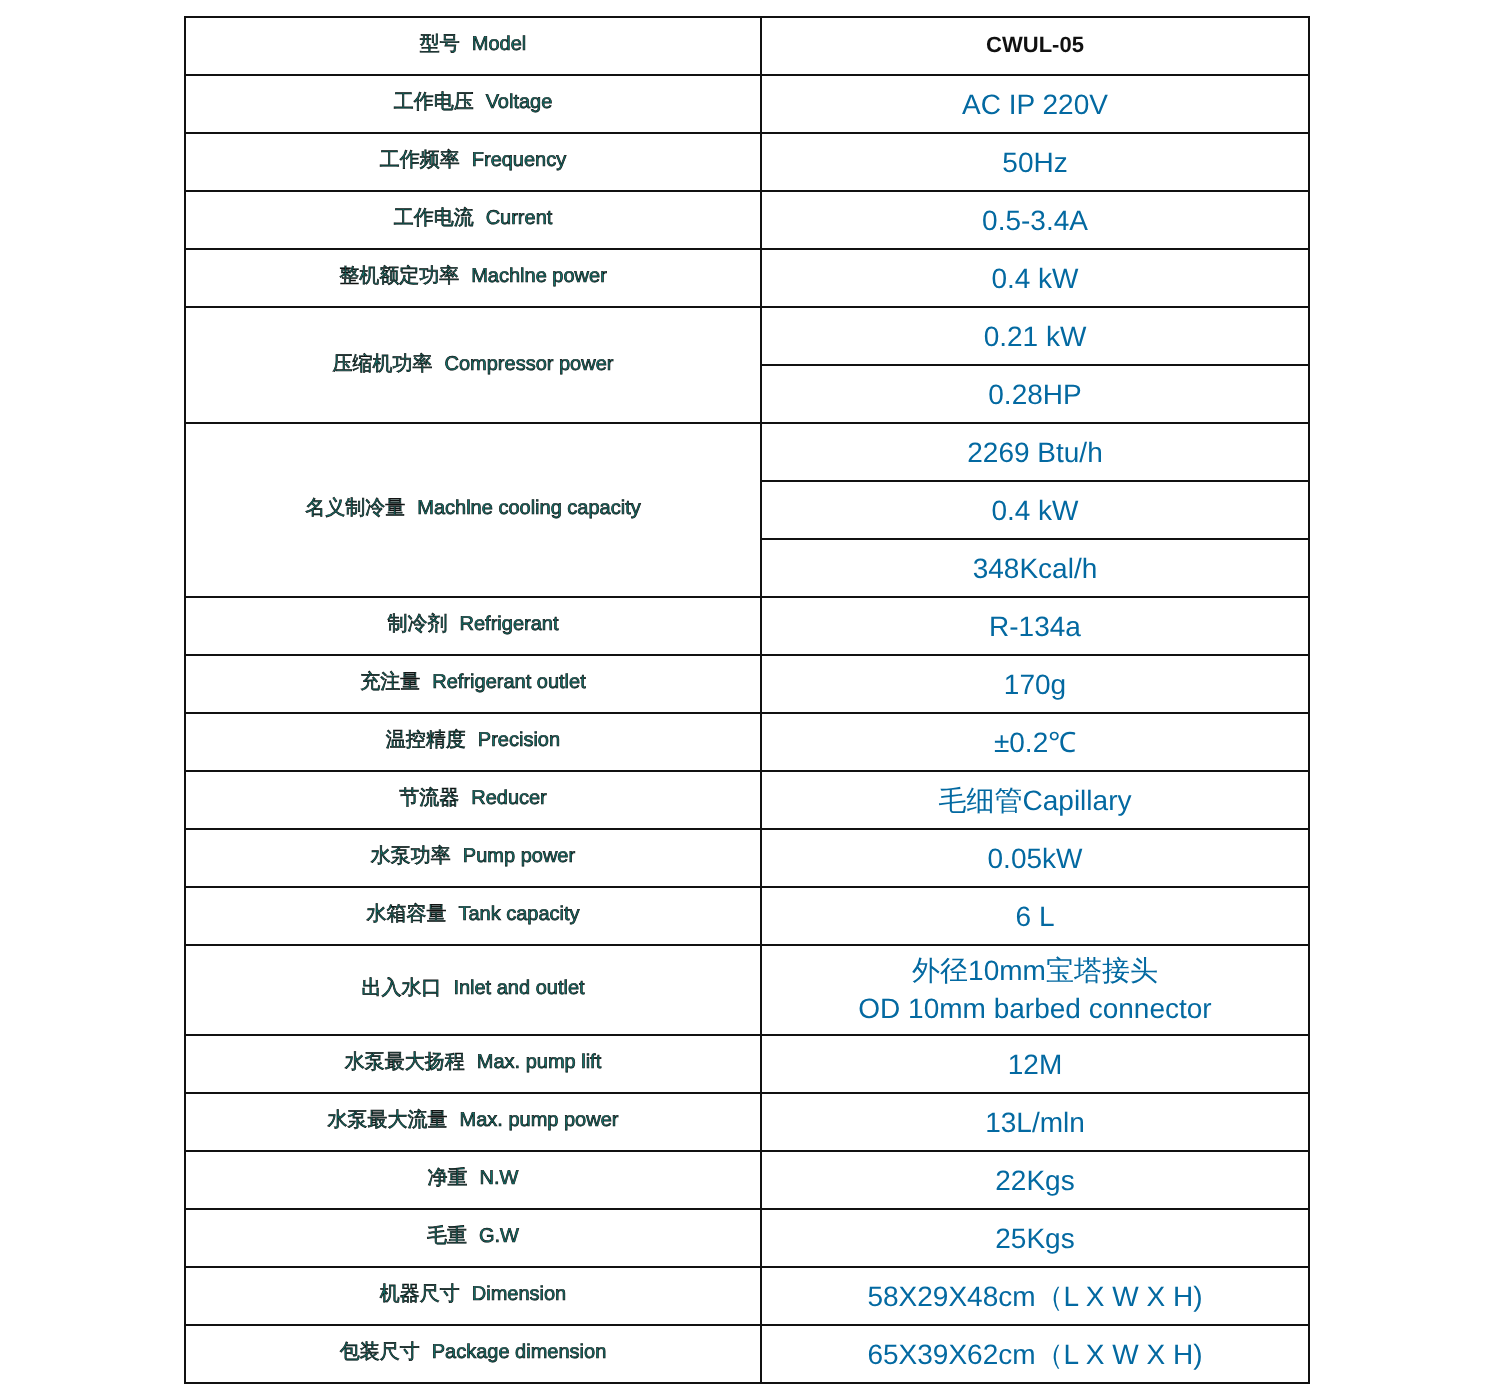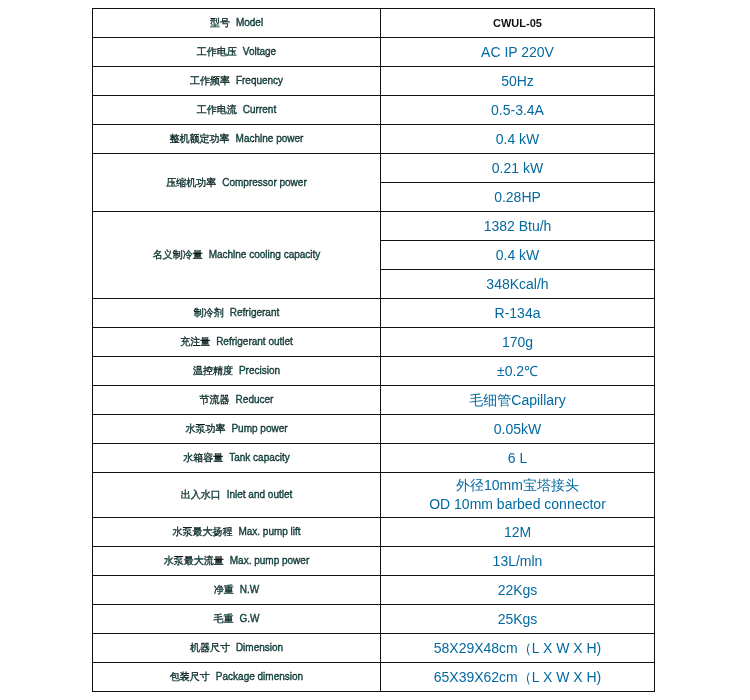--- a/index.html
+++ b/index.html
@@ -107,21 +107,21 @@
       <td class="value-cell">0.21 kW</td>
     </tr>
     <tr>
       <td class="value-cell">0.28HP</td>
     </tr>
 
     <tr>
       <td class="label-cell" rowspan="3">
         <span class="zh">名义制冷量</span><span>Machlne cooling capacity</span>
       </td>
-      <td class="value-cell">1382 Btu/h</td>
+      <td class="value-cell">2269 Btu/h</td>
     </tr>
     <tr>
       <td class="value-cell">0.4 kW</td>
     </tr>
     <tr>
       <td class="value-cell">348Kcal/h</td>
     </tr>
 
     <tr>
       <td class="label-cell">

